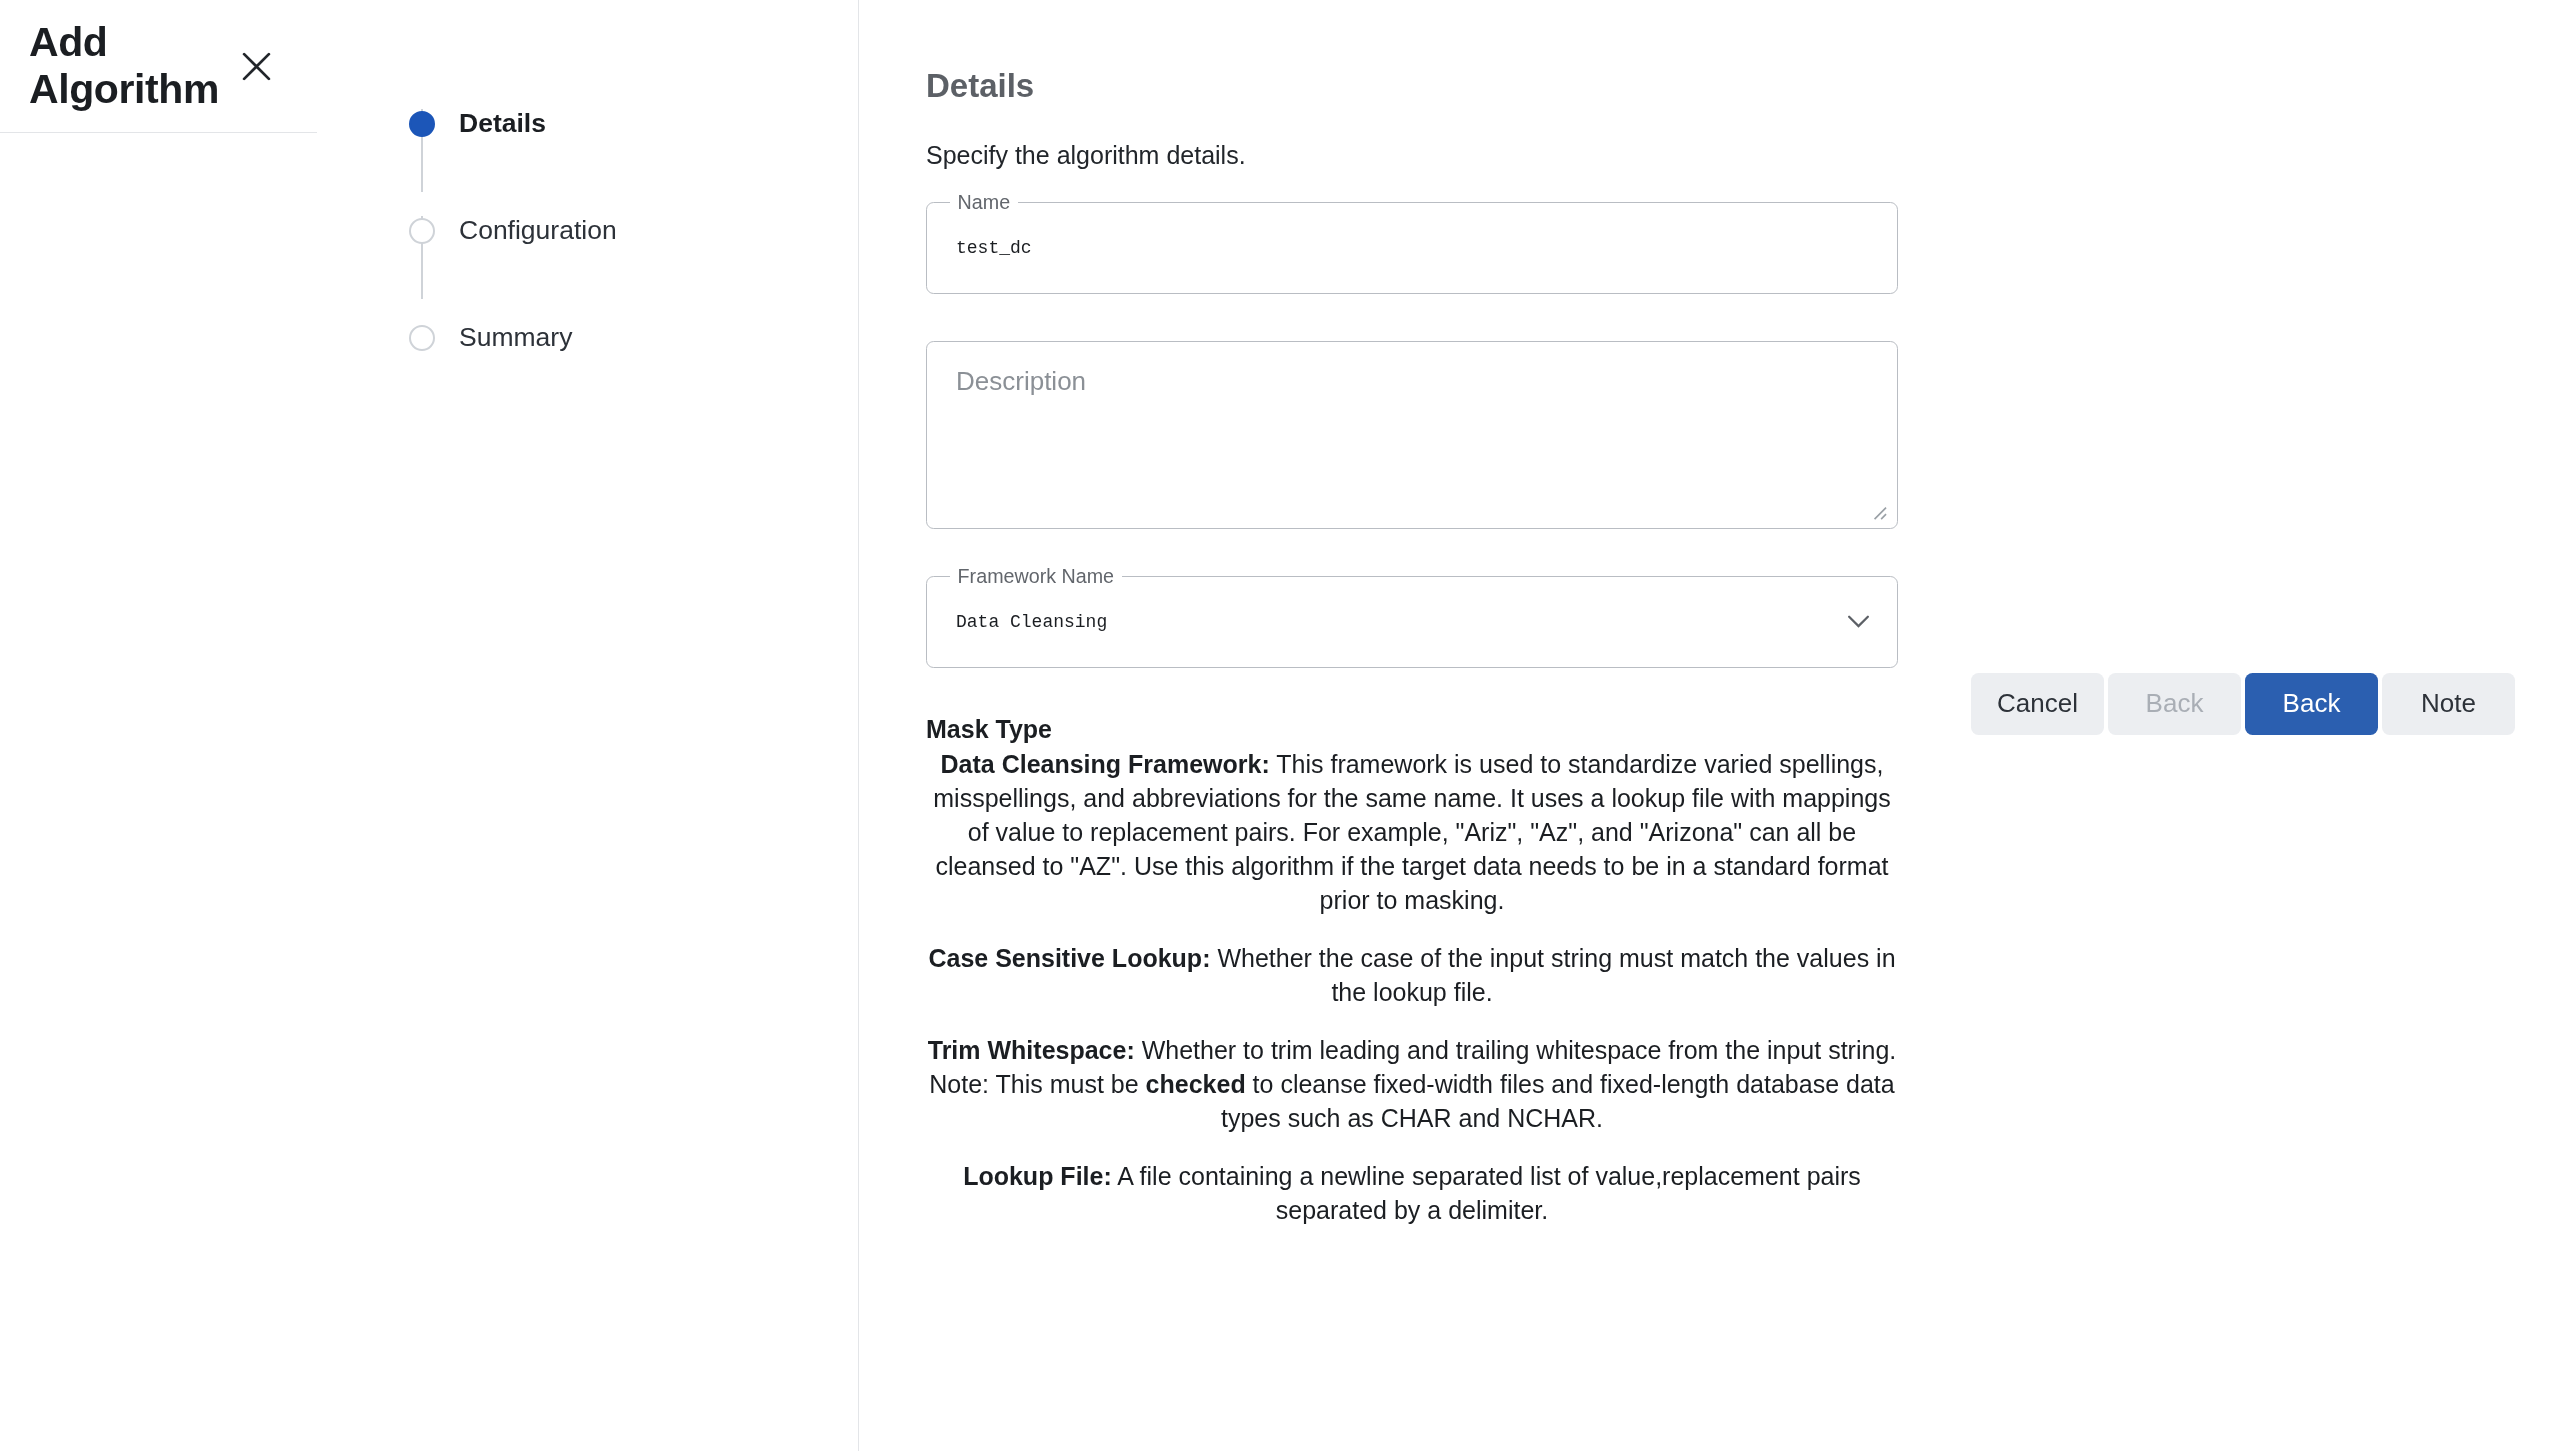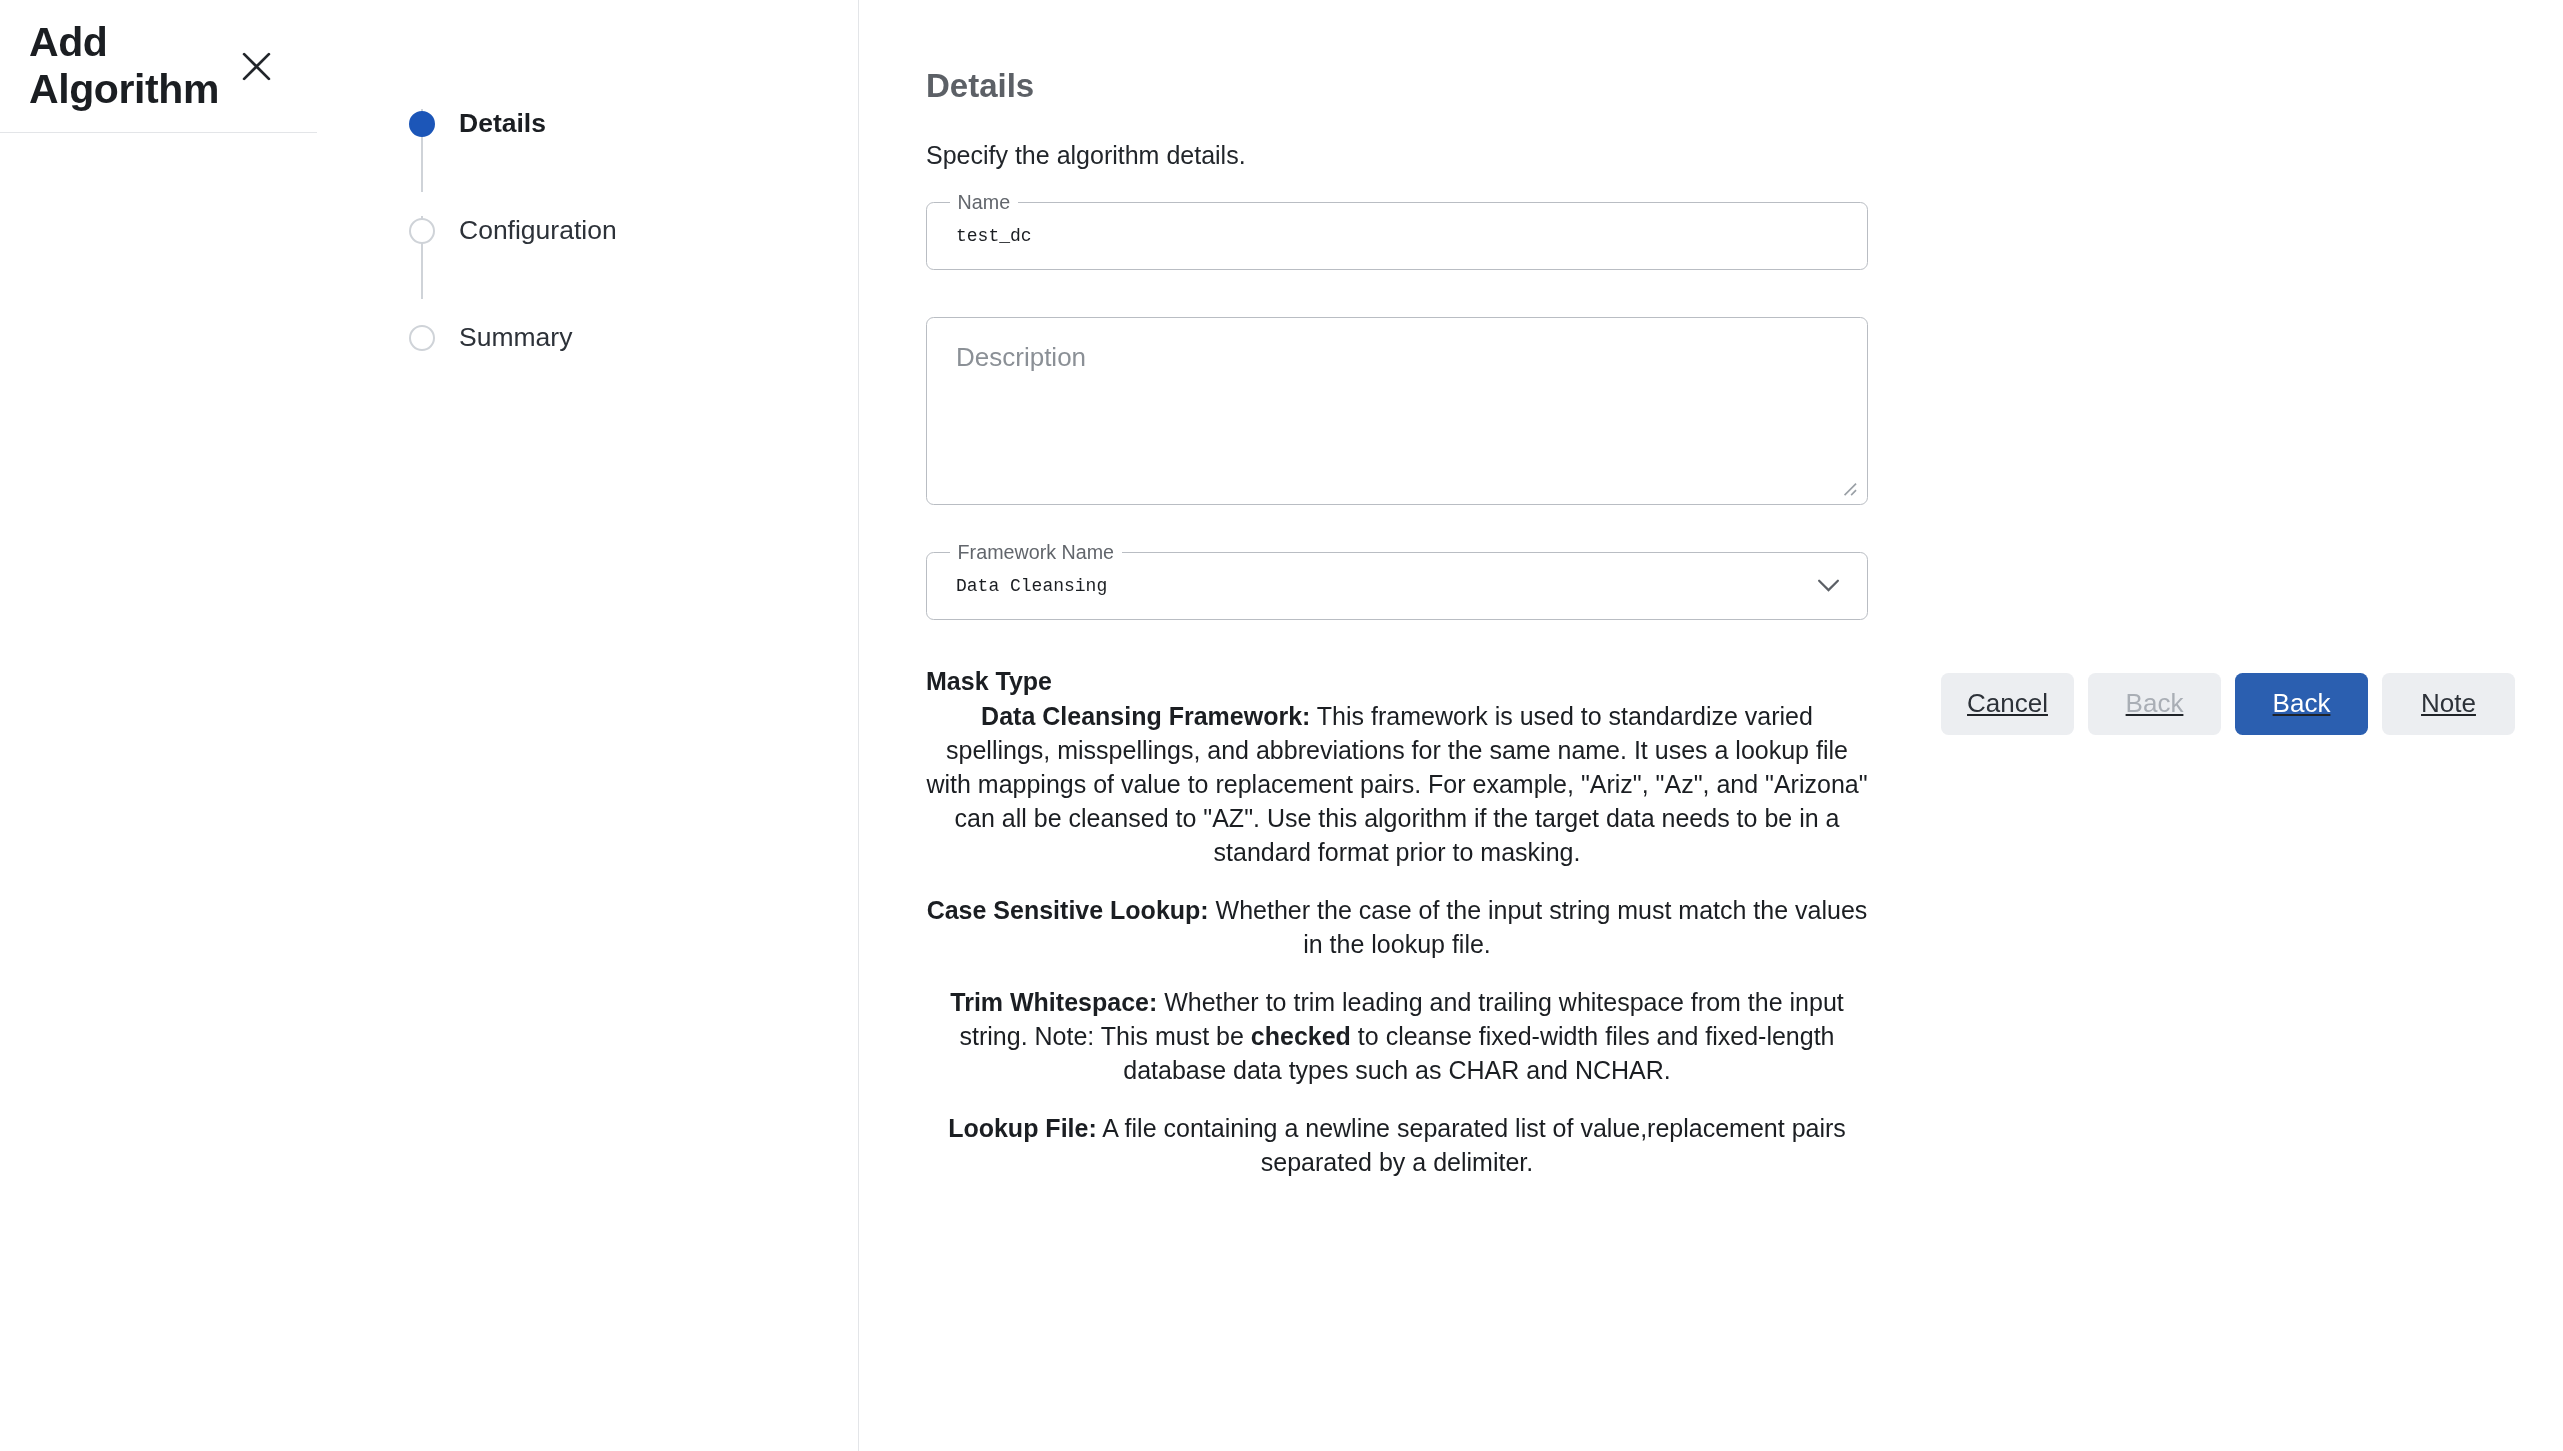--- a/index.html
+++ b/index.html
@@ -108,21 +108,21 @@
     font-size: 25px;
     color: #22262b;
     margin: 0 0 32px 0;
   }
 
   
   .field {
     position: relative;
     border: 1.5px solid #b9bdc3;
     border-radius: 7.6px;
-    height: 68px;
+    height: 92px;
     margin-bottom: 47px;
     background: #fff;
     display: flex;
     align-items: center;
     padding: 0 29px;
   }
   .field-legend {
     position: absolute;
     top: -12px;
     left: 23px;
@@ -186,24 +186,23 @@
   }
   p.para.tight { margin-bottom: 1.5px; }
   b { font-weight: bold; }
 
   
   .dialog-footer {
     flex: 0 0 142px;
     display: flex;
     align-items: center;
     justify-content: flex-end;
-    gap: 14px;
+    gap: 4px;
     padding: 0 48px 44px 0;
     background: #ffffff;
-    text-decoration: underline;
   }
   .btn {
     height: 62px;
     min-width: 133px;
     border-radius: 7.6px;
     font-size: 26px;
     display: flex;
     align-items: center;
     justify-content: center;
     padding: 0 26px;

